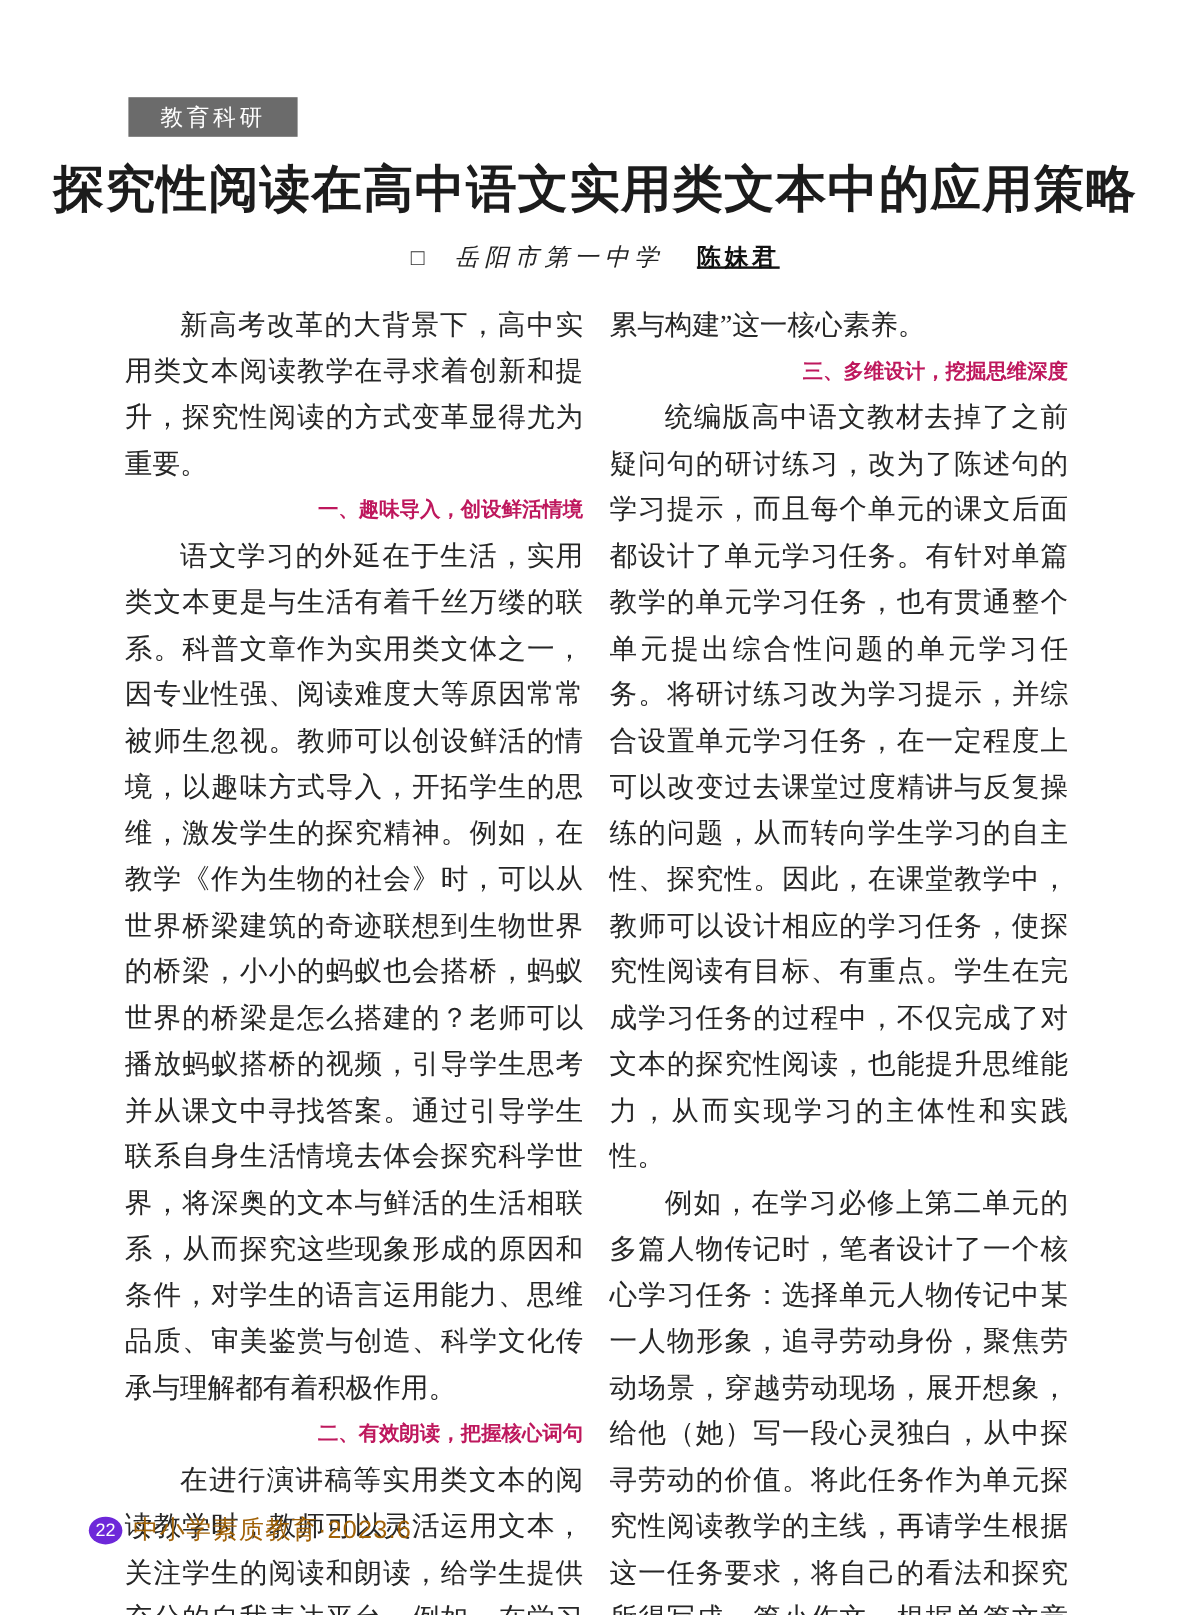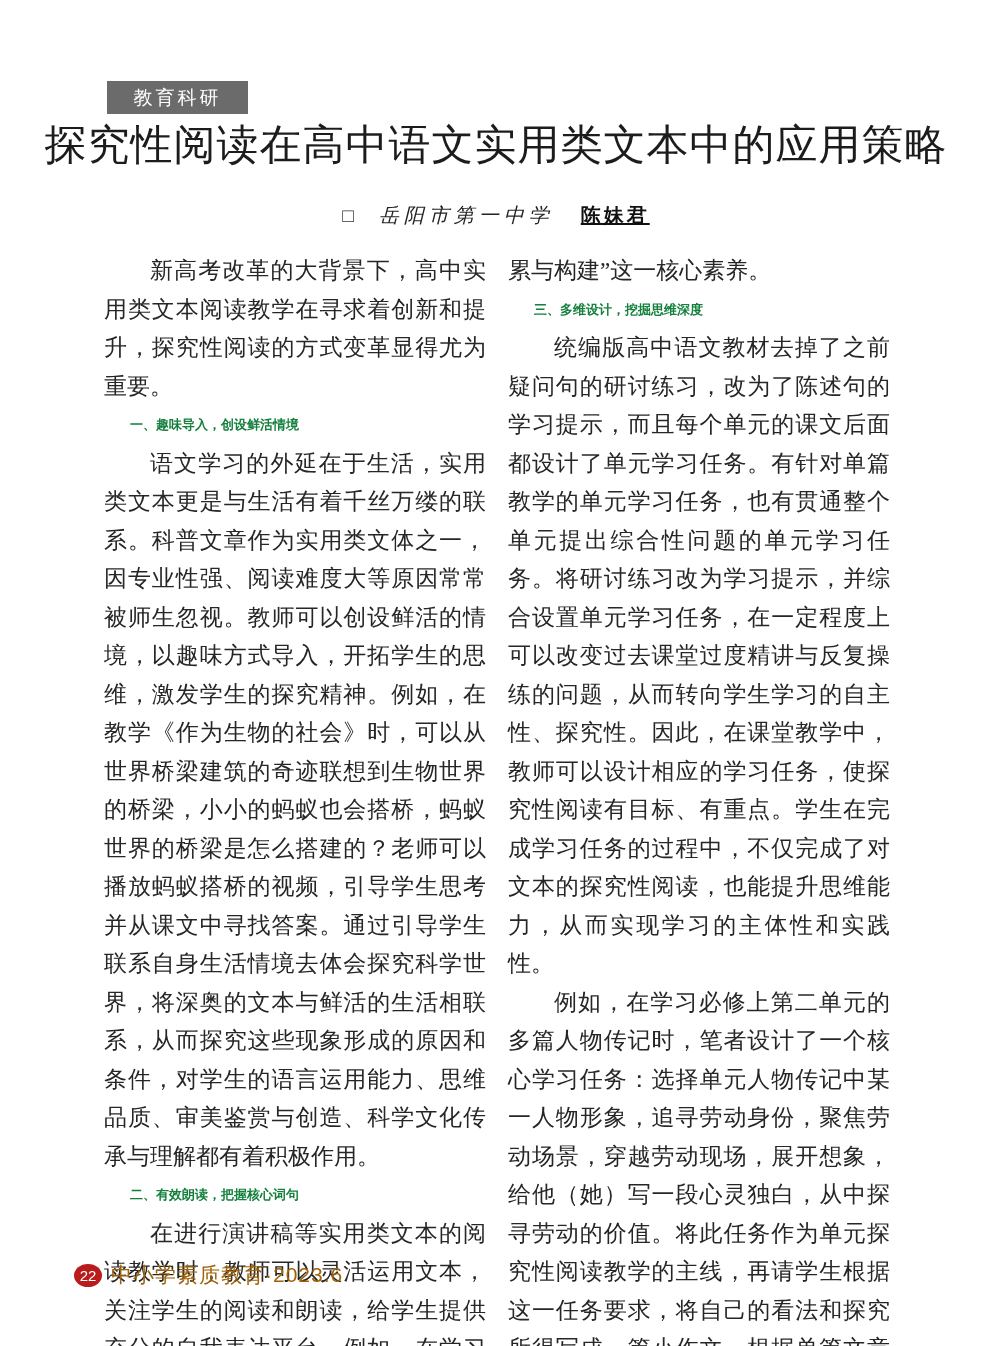--- a/index.html
+++ b/index.html
@@ -26,27 +26,27 @@
     display: flex;
     align-items: center;
     justify-content: center;
     font-family: "Liberation Sans", "DejaVu Sans", sans-serif;
     font-size: 19px;
     letter-spacing: 3px;
     text-align: right;
   }
   .title {
     position: absolute;
-    top: 119px;
+    top: 132px;
     left: 0;
     width: 100%;
     margin: 0;
     text-align: center;
     font-family: "Liberation Sans", "DejaVu Sans", sans-serif;
-    font-weight: 400;
+    font-weight: 700;
     font-size: 42px;
     line-height: 52px;
     color: #1c1c1c;
     letter-spacing: 1px;
   }
   .byline {
     position: absolute;
     top: 202px;
     left: 0;
     width: 100%;
@@ -97,39 +97,40 @@
     text-indent: 2em;
     word-break: break-all;
   }
   .para.no-indent {
     text-indent: 0;
   }
   .sec-heading {
     margin: 0;
     font-family: "Liberation Sans", "DejaVu Sans", sans-serif;
     font-weight: 700;
-    font-size: 13px;
+    font-size: 17px;
     line-height: 38.5px;
-    color: #15803d;
+    color: #be185d;
     text-indent: 2em;
+    text-align: right;
   }
   .footer {
     position: absolute;
     left: 74px;
     top: 1261px;
     display: flex;
     align-items: center;
     gap: 9px;
     font-family: "Liberation Sans", "DejaVu Sans", sans-serif;
   }
   .page-num {
     min-width: 28px;
     height: 23px;
     padding: 0 1px;
-    background: #b91c1c;
+    background: #6d28d9;
     color: #ffffff;
     border-radius: 50%;
     display: flex;
     align-items: center;
     justify-content: center;
     font-size: 15px;
     box-sizing: border-box;
   }
   .journal {
     font-size: 21px;

